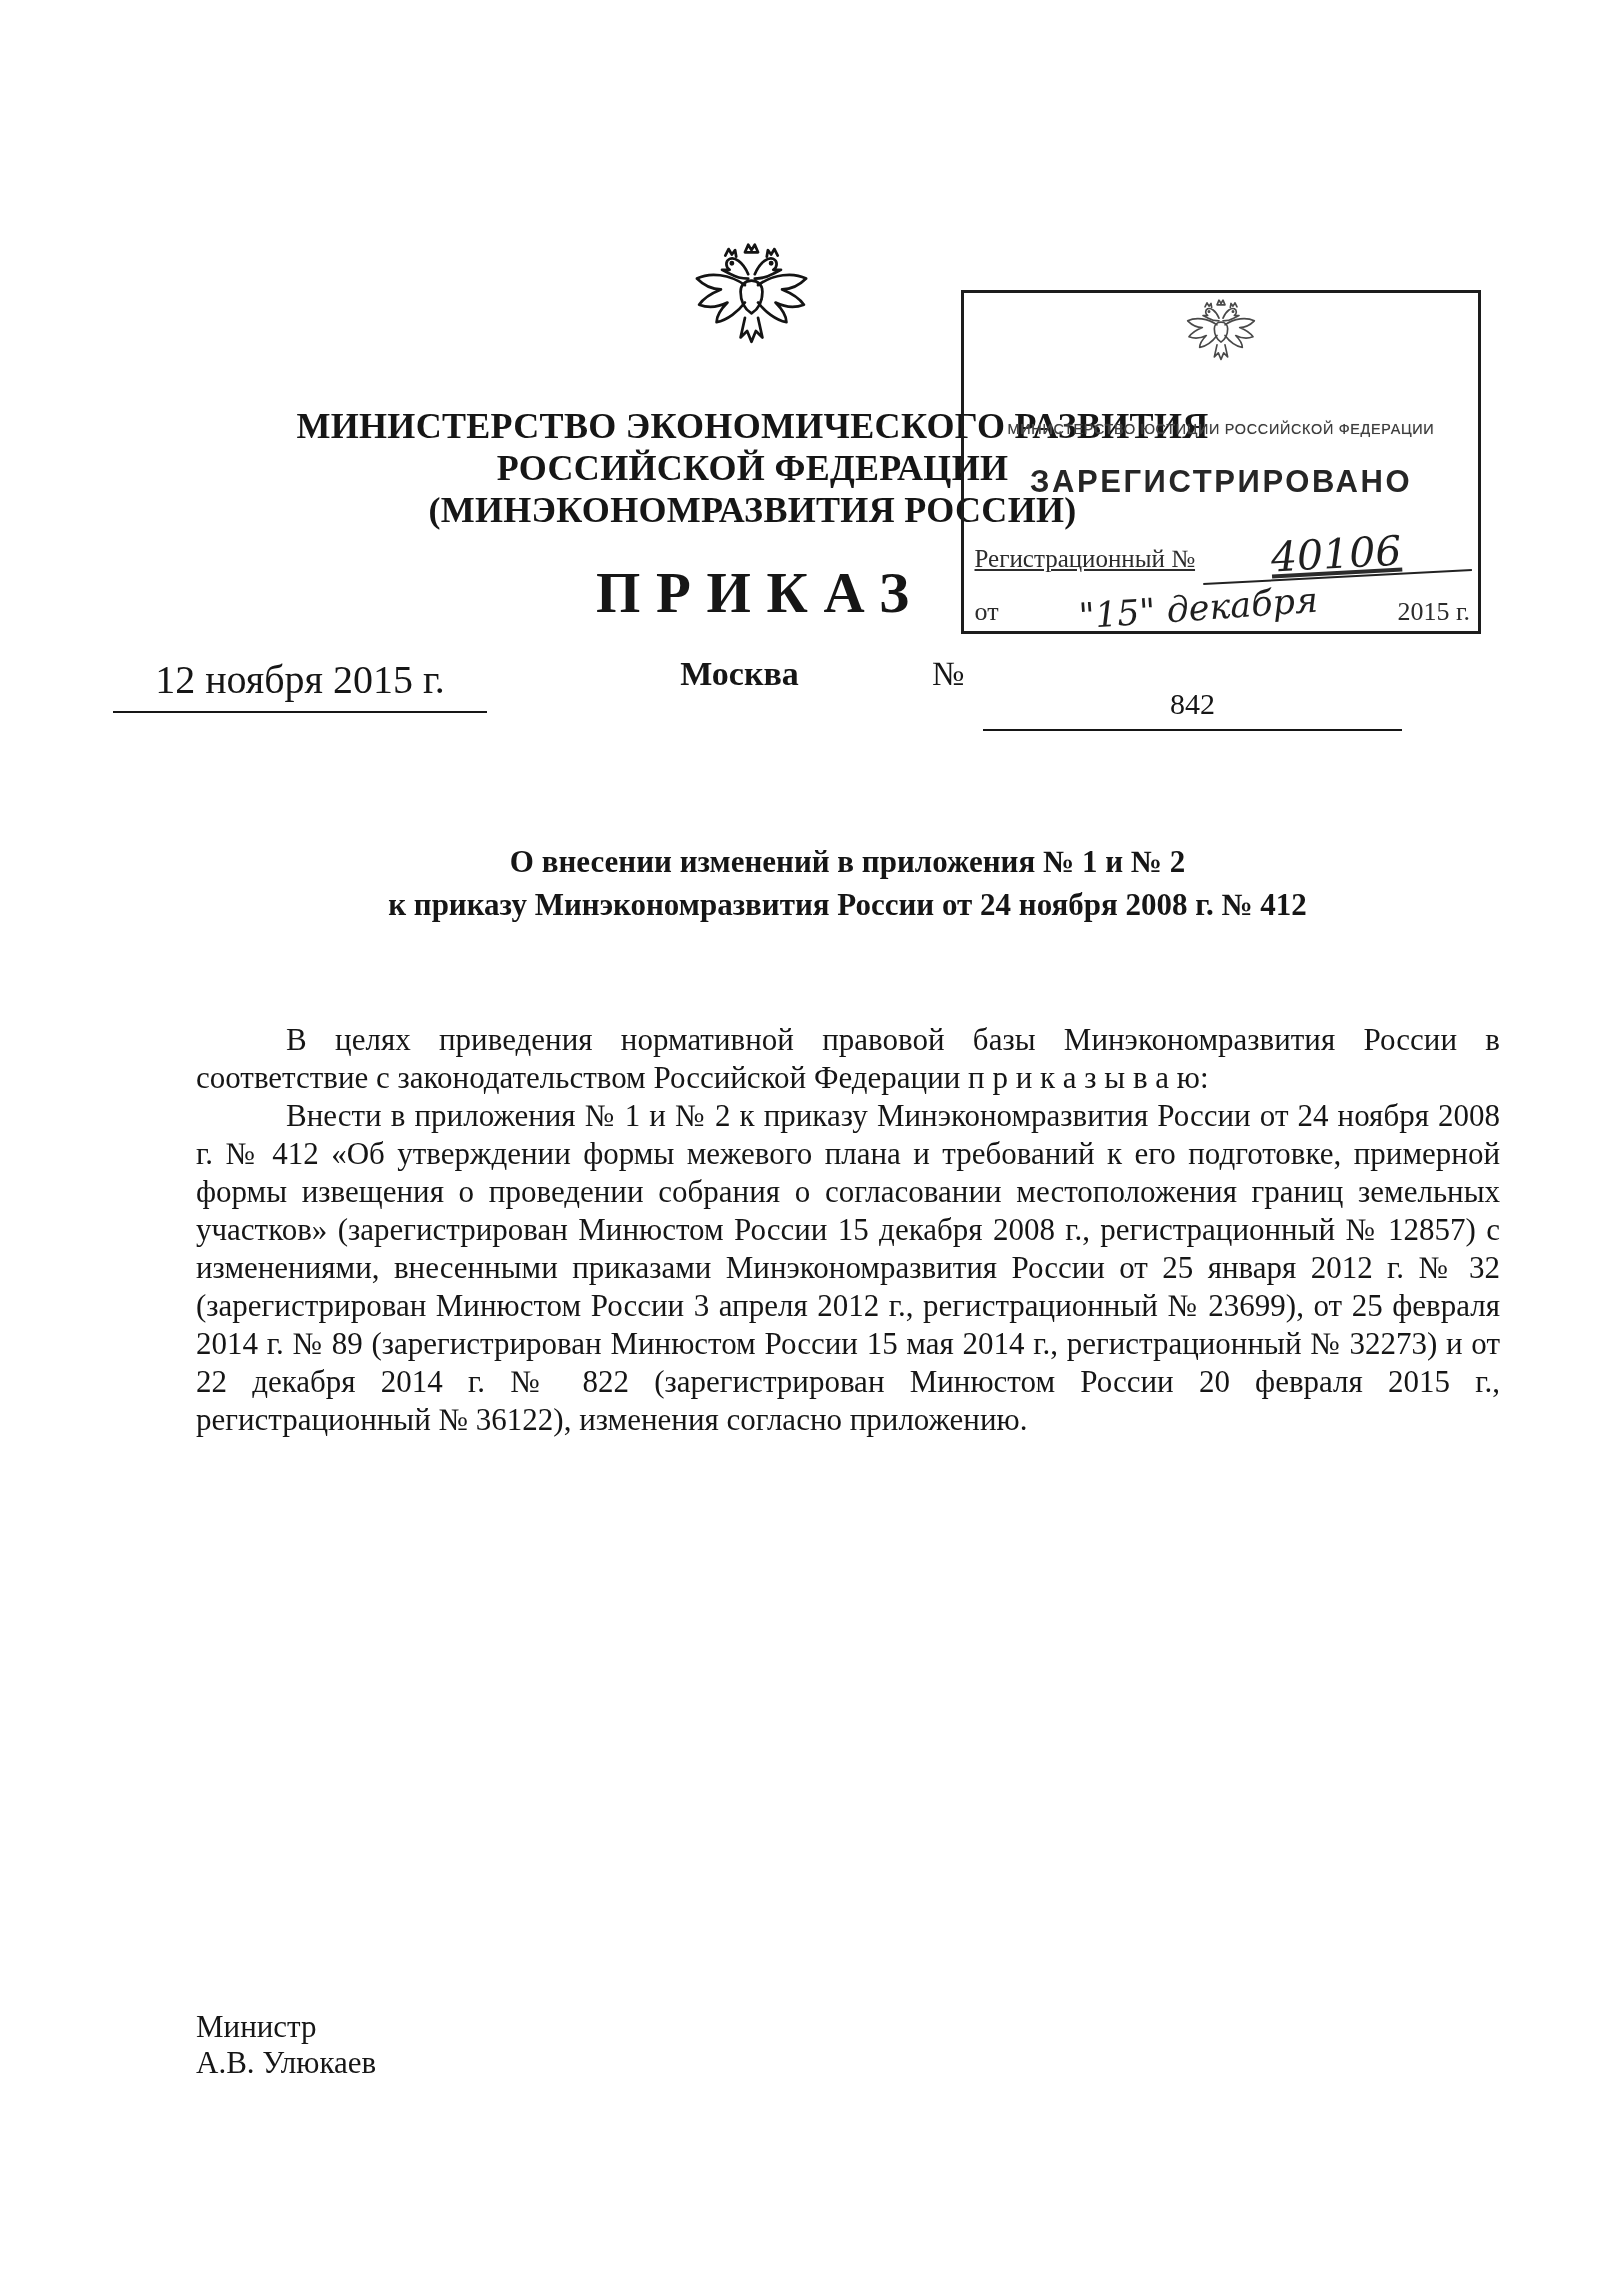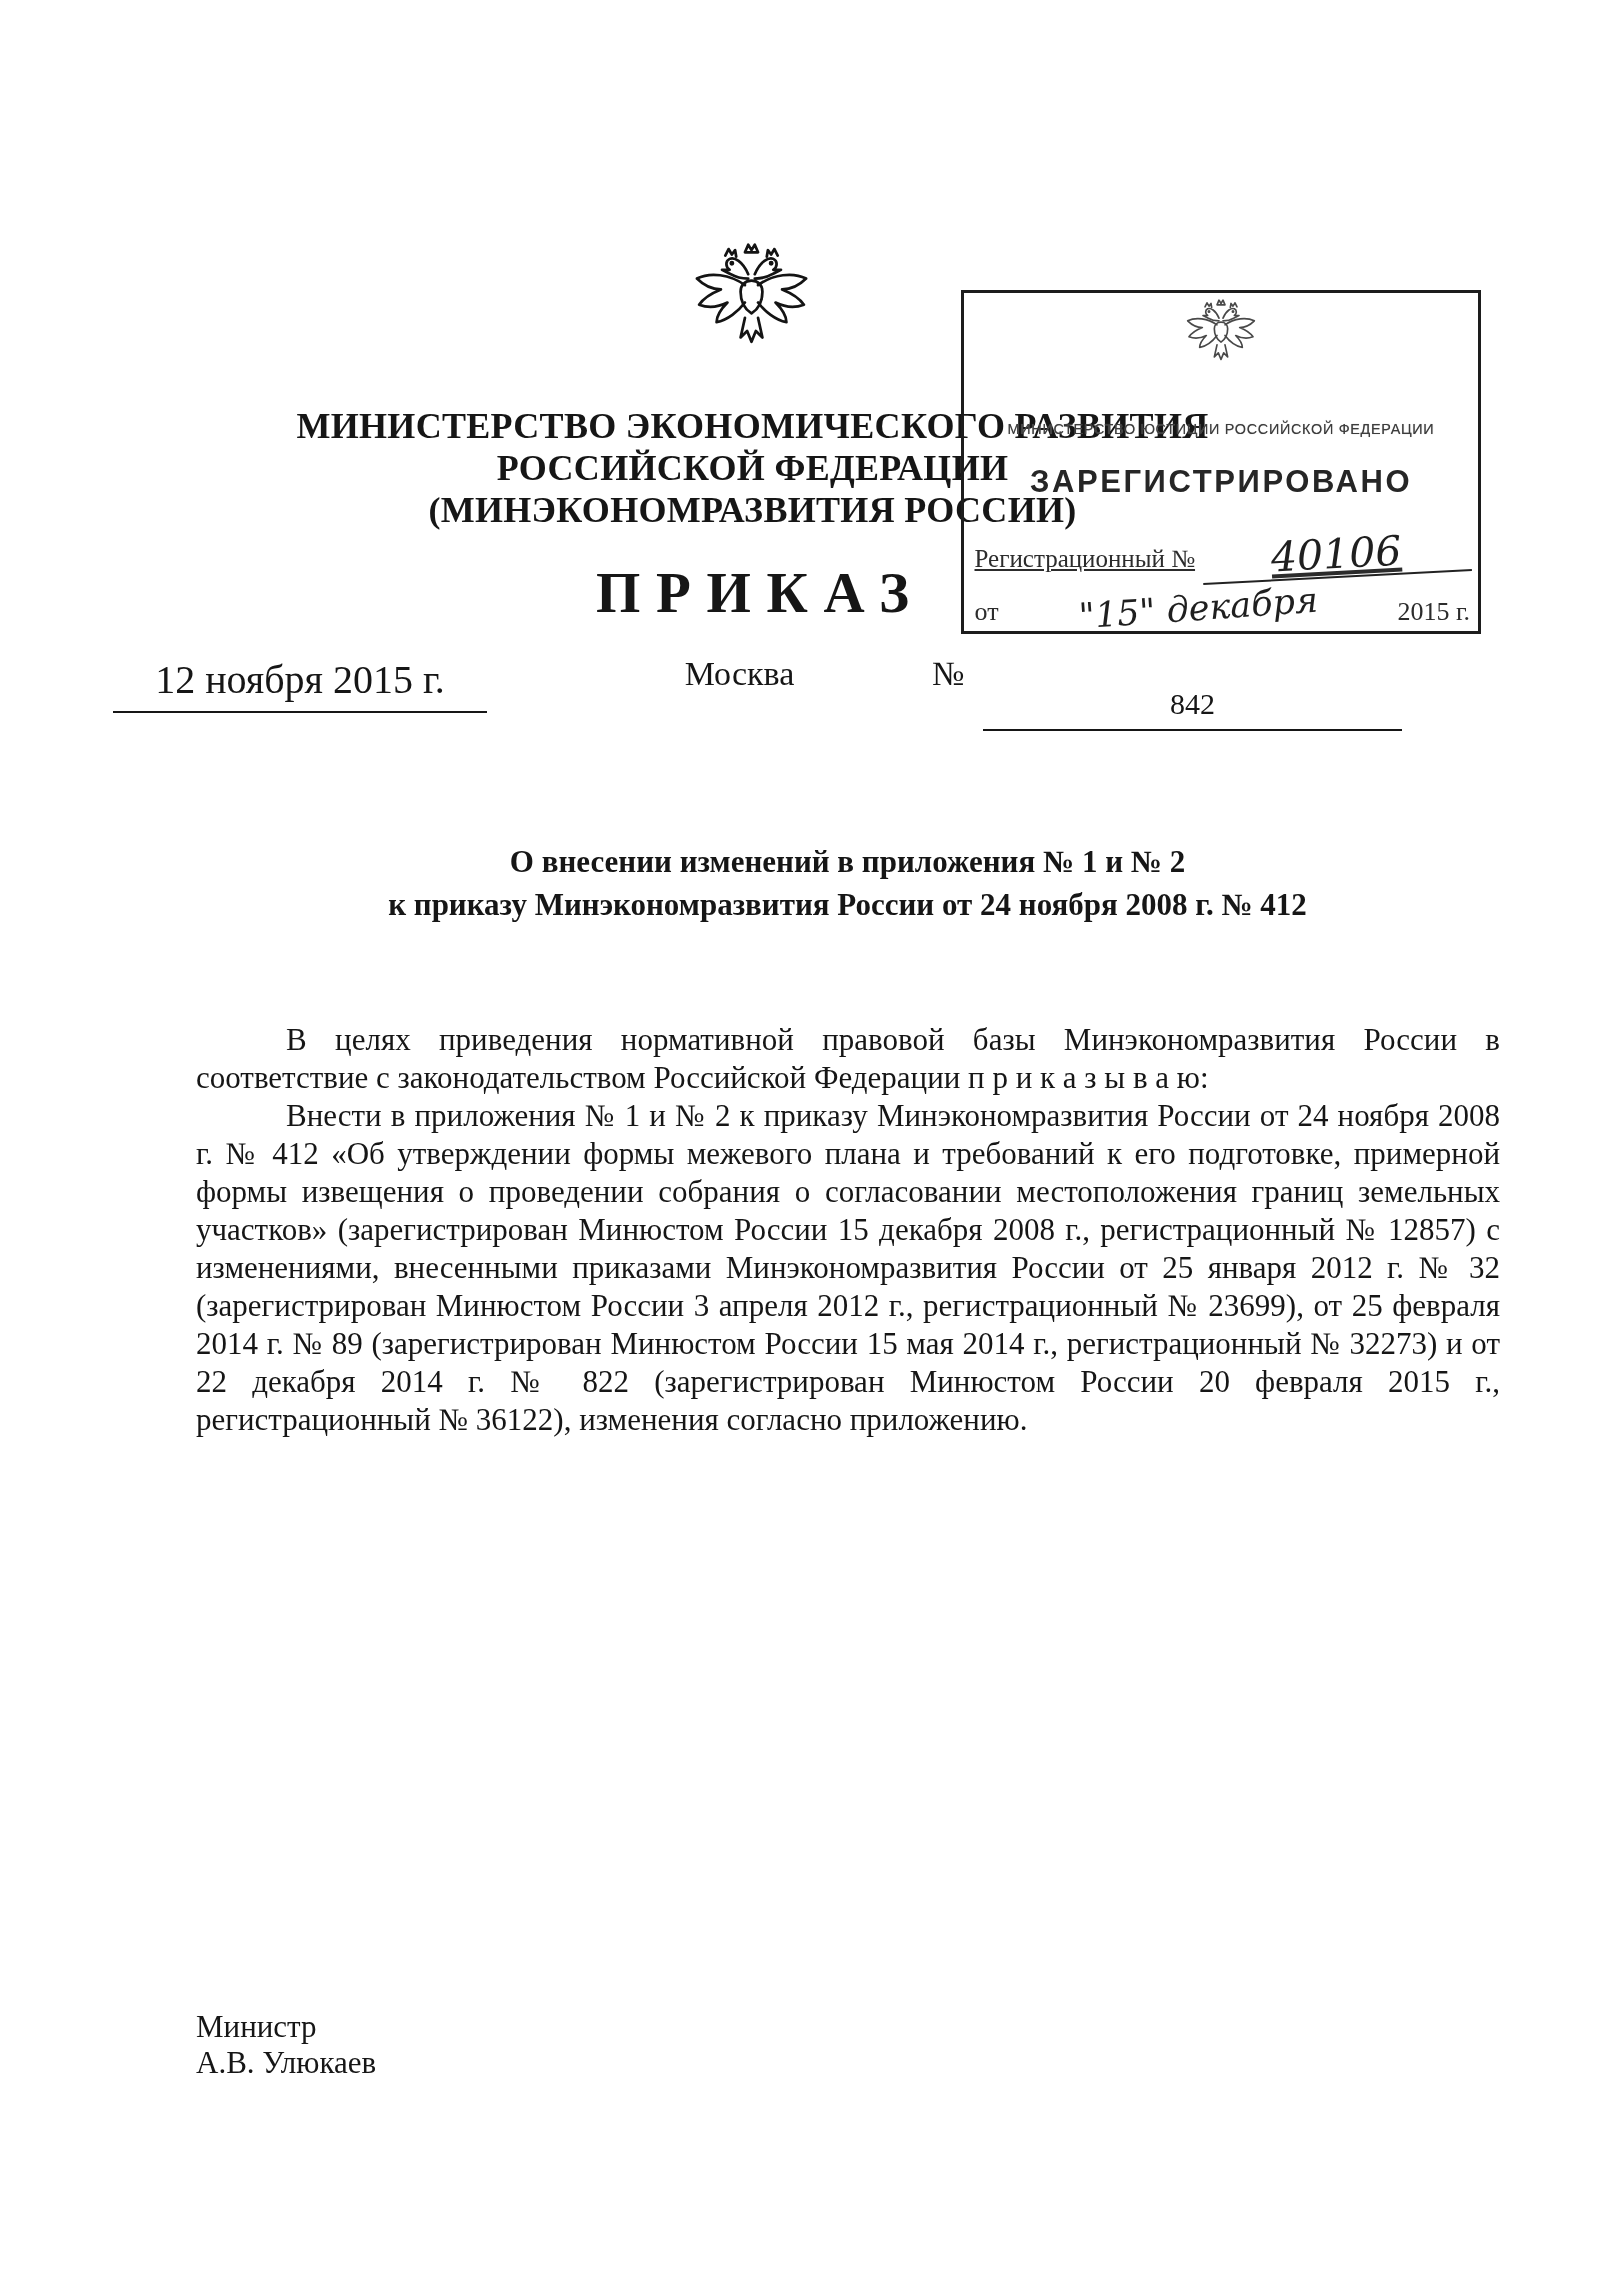--- a/index.html
+++ b/index.html
@@ -78,21 +78,21 @@
   .stamp-year { white-space: nowrap; }
 
   
   .date-block {
     position: absolute; left: 113px; top: 656px; width: 374px;
     text-align: center; font-size: 40px; padding-bottom: 7.9px;
     border-bottom: 2.6px solid #161616;
   }
   .city {
     position: absolute; left: 628px; top: 655px; width: 223px;
-    text-align: center; font-weight: normal; font-size: 34px;
+    text-align: center; font-weight: bold; font-size: 34px;
   }
   .numsign { position: absolute; left: 932px; top: 655px; font-size: 34px; }
   .number-block {
     position: absolute; left: 983px; top: 687px; width: 419px;
     text-align: center; font-size: 30px; padding-bottom: 7.9px;
     border-bottom: 2.6px solid #161616;
   }
 
   
   .title {

